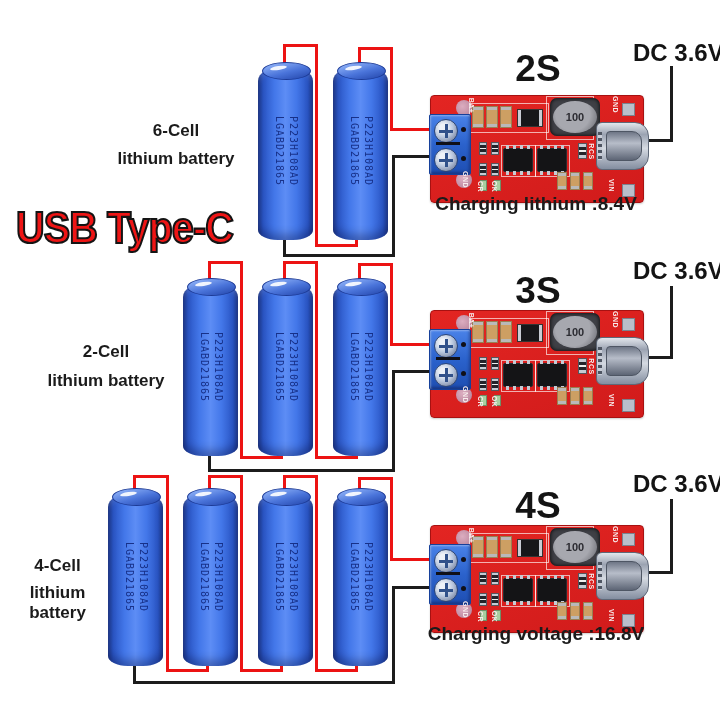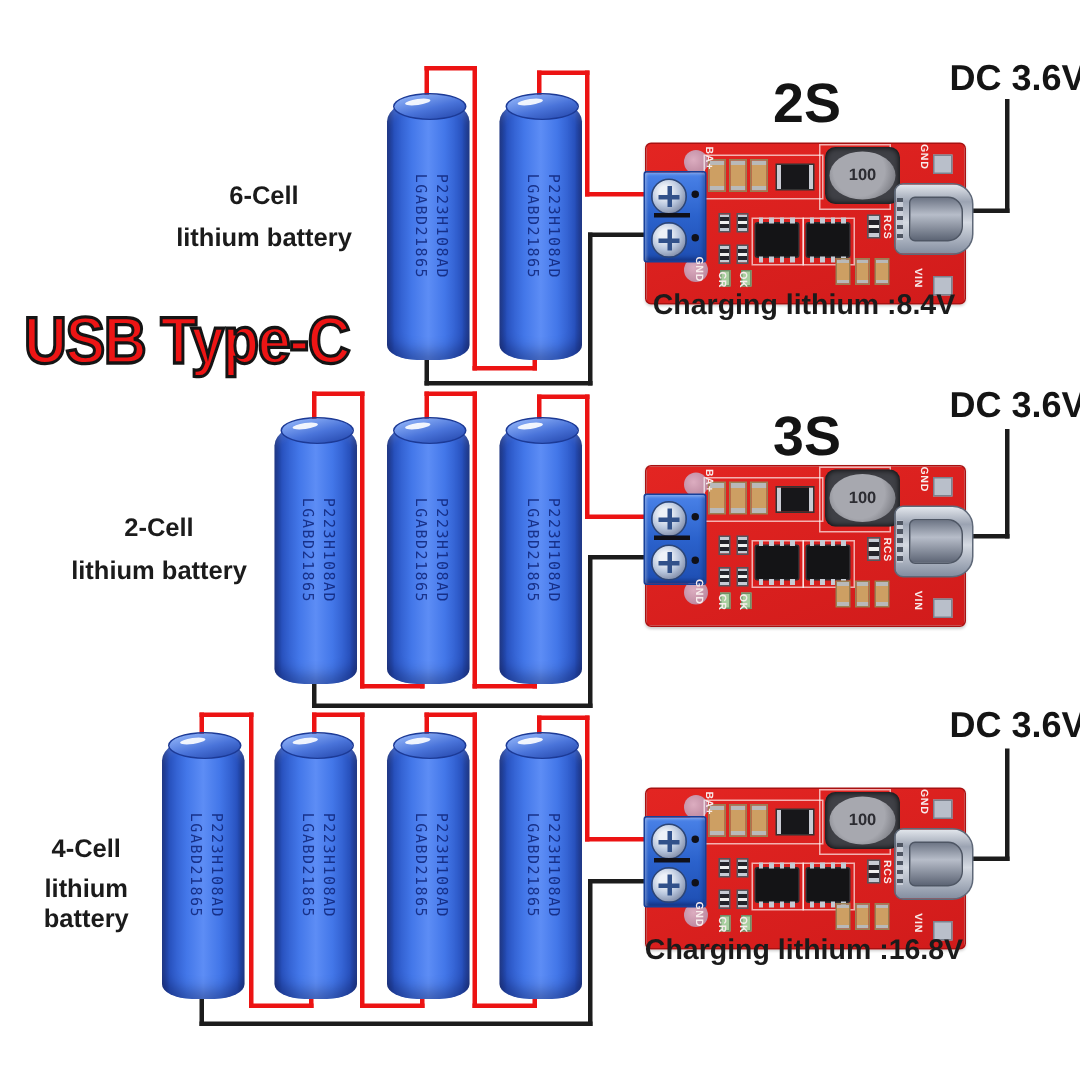--- a/index.html
+++ b/index.html
@@ -181,27 +181,28 @@
     <div>2-Cell</div>
     <div style="margin-top:9px">lithium battery</div>
   </div>
   <div class="cell-lbl" style="left:0px;top:556px;width:115px">
     <div>4-Cell</div>
     <div style="margin-top:7px">lithium battery</div>
   </div>
 
   <div class="s-lbl" style="left:500px;top:50px">2S</div>
   <div class="s-lbl" style="left:500px;top:272px">3S</div>
+  <div class="s-lbl" style="left:500px;top:487px">4S</div>
 
   <div class="dc-lbl" style="left:633px;top:40px">DC 3.6V</div>
   <div class="dc-lbl" style="left:633px;top:258px">DC 3.6V</div>
   <div class="dc-lbl" style="left:633px;top:471px">DC 3.6V</div>
 
   <div class="chg-lbl" style="left:424px;top:193px">Charging lithium :8.4V</div>
-  <div class="chg-lbl" style="left:424px;top:623px">Charging lithium :16.8V</div>
+  <div class="chg-lbl" style="left:424px;top:623px">Charging voltage :16.8V</div>
 
   <div>
     <div class="bat" style="left:258px;top:62px">
       <div class="bat-body"></div>
       <div class="bat-cap"></div>
       <div class="bat-txt">
         <div>P223H108AD</div>
           <div>LGABD21865</div>
       </div>
     </div>

